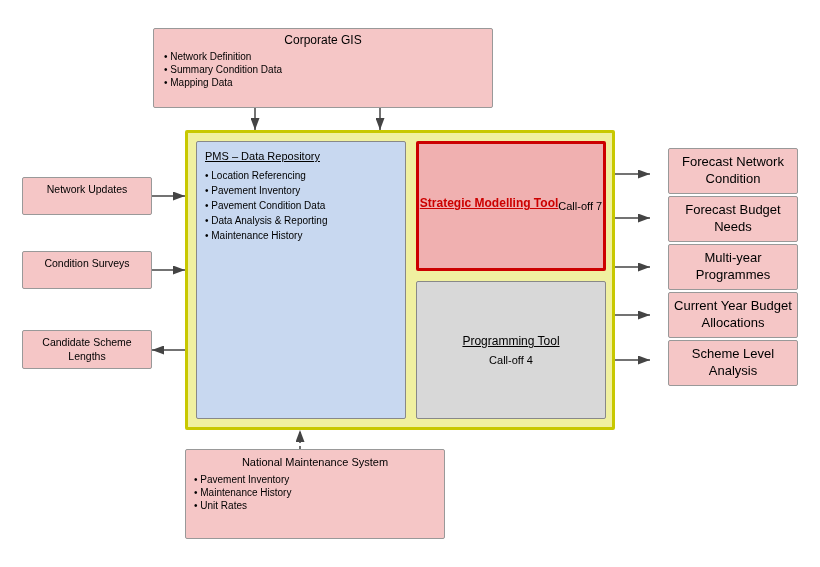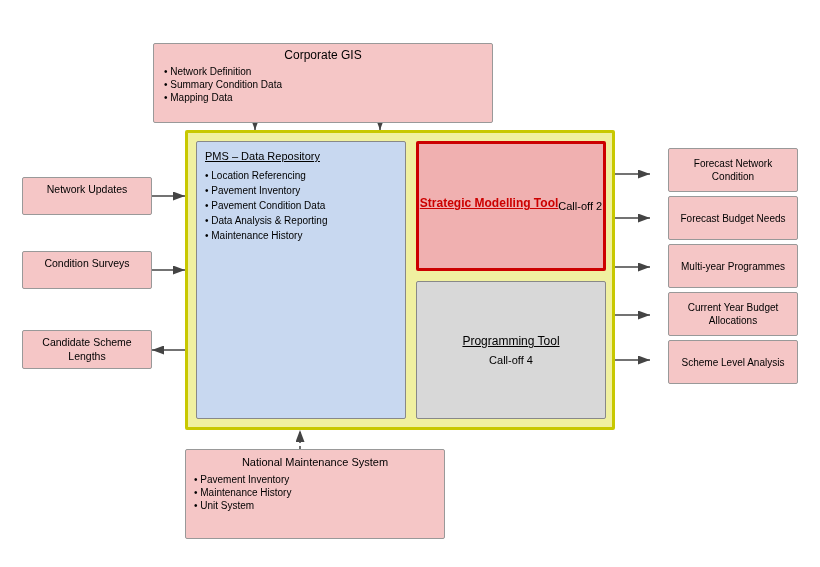--- a/index.html
+++ b/index.html
@@ -24,21 +24,20 @@
     
     .corporate-gis {
       top: 28px;
       left: 153px;
       width: 340px;
       height: 80px;
       background: #f5c6c6;
       border: 1.5px solid #999;
       position: absolute;
       border-radius: 2px;
-      margin-top: 15px;
     }
     .corporate-gis-title {
       position: absolute;
       top: 4px;
       left: 0; right: 0;
       text-align: center;
       font-size: 12px;
     }
     .corporate-gis-content {
       position: absolute;
@@ -153,21 +152,21 @@
       width: 130px;
       min-height: 44px;
       background: #f5c6c6;
       border: 1.5px solid #999;
       border-radius: 2px;
       display: flex;
       align-items: center;
       justify-content: center;
       text-align: center;
       padding: 5px;
-      font-size: 10px;
+      font-size: 13px;
       line-height: 1.3;
     }
 
     
     .left-box {
       position: absolute;
       left: 22px;
       width: 130px;
       min-height: 38px;
       background: #f5c6c6;
@@ -269,21 +268,21 @@
         <li>Location Referencing</li>
         <li>Pavement Inventory</li>
         <li>Pavement Condition Data</li>
         <li>Data Analysis &amp; Reporting</li>
         <li>Maintenance History</li>
       </ul>
     </div>
 
     <div class="strategic-box">
       <div class="strategic-title">Strategic Modelling Tool</div>
-      <div>Call-off 2</div>
+      <div>Call-off 7</div>
     </div>
 
     <div class="programming-box">
       <div class="programming-title">Programming Tool</div>
       <div>Call-off 4</div>
     </div>
 
   </div>
 
   <div class="left-box" style="top: 177px;">
@@ -316,17 +315,17 @@
 
   <div class="right-box" style="top: 340px;">
     <span>Scheme Level Analysis</span>
   </div>
 
   <div class="national-box">
     <div class="national-title">National Maintenance System</div>
     <ul class="bullet-list">
       <li>Pavement Inventory</li>
       <li>Maintenance History</li>
-      <li>Unit System</li>
+      <li>Unit Rates</li>
     </ul>
   </div>
 
 </div>
 
 </body></html>

